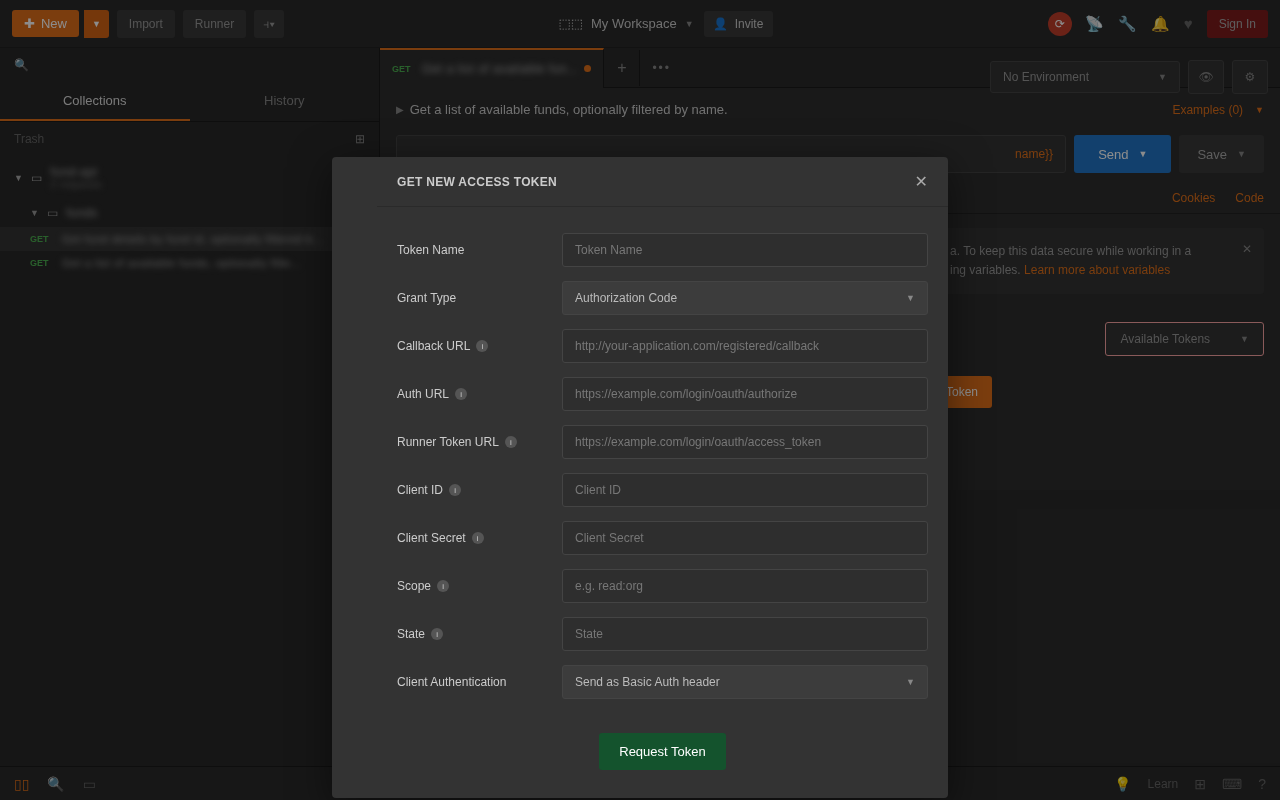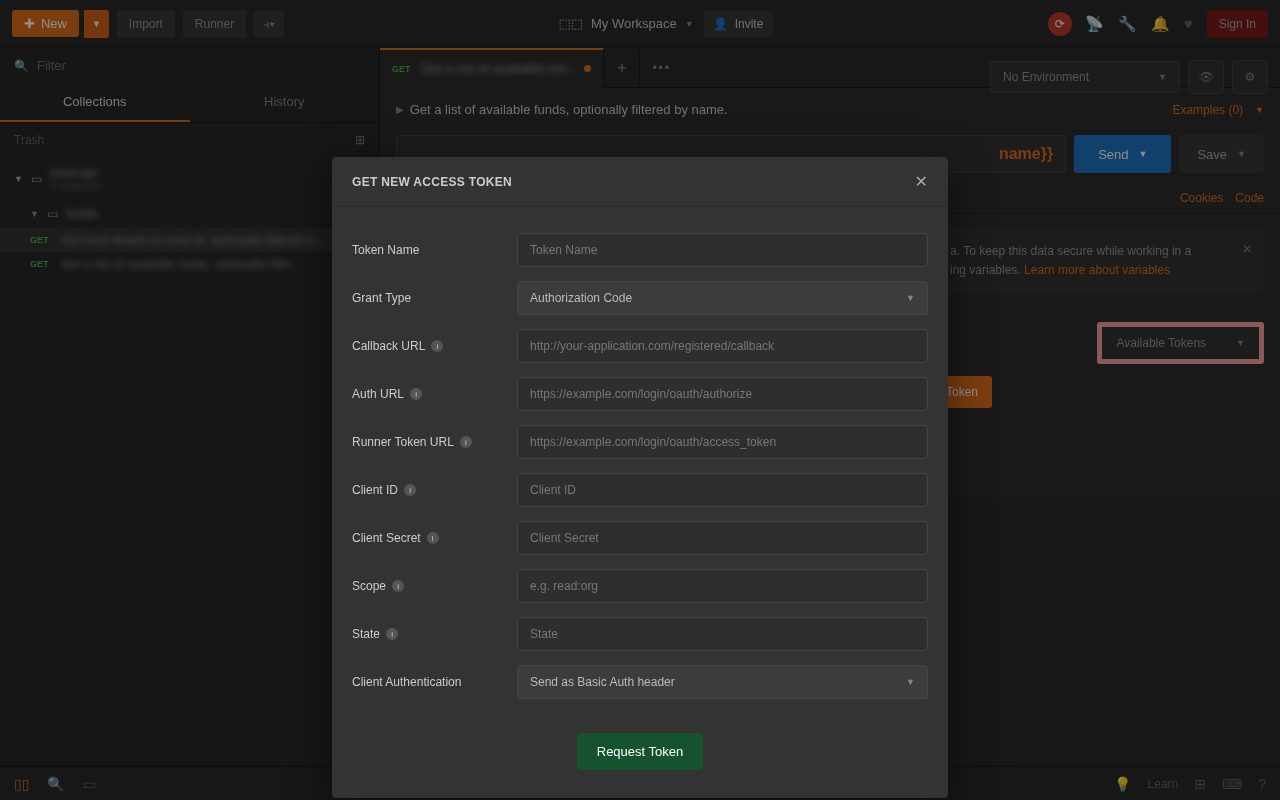--- a/index.html
+++ b/index.html
@@ -46,48 +46,48 @@
 .tab-dots { padding: 0 12px; color: #888; cursor: pointer; letter-spacing: 2px; }
 .env-row { position: absolute; top: 60px; right: 12px; display: flex; gap: 8px; align-items: center; }
 .env-select { width: 190px; background: #333; border: 1px solid #444; color: #999; padding: 8px 12px; border-radius: 3px; font-size: 12px; display: flex; justify-content: space-between; align-items: center; cursor: pointer; }
 .env-btn { width: 36px; height: 34px; background: #333; border: 1px solid #444; border-radius: 3px; display: flex; align-items: center; justify-content: center; color: #888; cursor: pointer; }
 
 .req-header-row { padding: 14px 16px 8px; display: flex; justify-content: space-between; align-items: center; }
 .req-title { color: #ccc; font-size: 13px; display: flex; align-items: center; gap: 6px; }
 .examples-link { color: #e1701a; font-size: 12px; cursor: pointer; display: flex; align-items: center; gap: 12px; }
 
 .url-row { padding: 10px 16px; display: flex; gap: 8px; }
-.url-box { flex: 1; background: #333; border: 1px solid #444; border-radius: 3px; height: 38px; display: flex; align-items: center; padding: 0 12px; color: #e1701a; font-size: 16px; overflow: hidden; white-space: nowrap; font-weight: bold; }
+.url-box { flex: 1; background: #333; border: 1px solid #444; border-radius: 3px; height: 38px; display: flex; align-items: center; padding: 0 12px; color: #e1701a; font-size: 12px; overflow: hidden; white-space: nowrap; }
 .send-btn { background: #2176c7; color: #fff; padding: 0 24px; height: 38px; border-radius: 3px; display: flex; align-items: center; font-size: 13px; font-weight: 500; cursor: pointer; gap: 10px; }
 .save-btn { background: #3a3a3a; color: #aaa; padding: 0 18px; height: 38px; border-radius: 3px; display: flex; align-items: center; font-size: 13px; cursor: pointer; gap: 10px; }
 
 .subtabs-row { padding: 8px 16px; display: flex; gap: 20px; border-bottom: 1px solid #222; }
-.links-right { margin-left: auto; display: flex; gap: 12px; }
+.links-right { margin-left: auto; display: flex; gap: 20px; }
 .link-orange { color: #e1701a; font-size: 12px; cursor: pointer; }
 
 .info-banner { margin: 14px 16px; background: #333; border-radius: 3px; padding: 14px; color: #999; font-size: 12px; line-height: 1.6; position: relative; }
 .info-banner .close-x { position: absolute; right: 12px; top: 12px; color: #888; cursor: pointer; }
 
 .token-row { margin: 14px 16px; display: flex; justify-content: flex-end; }
-.avail-tokens { background: #333; border: 5px solid #fca5a5; padding: 9px 14px; border-radius: 3px; color: #999; font-size: 12px; display: flex; align-items: center; gap: 30px; cursor: pointer; }
+.avail-tokens { background: #333; border: 1px solid #fca5a5; padding: 9px 14px; border-radius: 3px; color: #999; font-size: 12px; display: flex; align-items: center; gap: 30px; cursor: pointer; }
 
 .get-token-btn { margin: 8px 16px; background: #e1701a; color: #fff; padding: 9px 14px; border-radius: 3px; font-size: 12px; display: inline-block; cursor: pointer; position: absolute; right: 272px; top: 368px; }
 
 .response-area { flex: 1; background: #2b2b2b; display: flex; align-items: center; justify-content: center; color: #666; font-size: 16px; margin-top: 120px; }
 .blue-strip { position: absolute; bottom: 54px; right: 350px; width: 60px; height: 24px; background: #2176c7; }
 
 
 .footer { position: absolute; bottom: 0; left: 0; right: 0; height: 34px; background: #2a2a2a; border-top: 1px solid #1a1a1a; display: flex; align-items: center; padding: 0 14px; justify-content: space-between; }
 .footer-left { display: flex; gap: 18px; color: #666; }
 .footer-right { display: flex; gap: 16px; color: #666; align-items: center; }
 .footer-ico { cursor: pointer; font-size: 14px; }
 
 
 .overlay { position: absolute; inset: 0; background: rgba(0,0,0,0.45); display: flex; align-items: flex-start; justify-content: center; padding-top: 157px; z-index: 100; }
-.modal { width: 616px; background: #333; border-radius: 4px; box-shadow: 0 10px 40px rgba(0,0,0,0.5); }
+.modal { width: 616px; background: #333; border-radius: 4px; box-shadow: 0 10px 40px rgba(0,0,0,0.5); padding-left: 45px; }
 .modal-header { padding: 15px 20px; display: flex; justify-content: space-between; align-items: center; border-bottom: 1px solid #2a2a2a; }
 .modal-title { color: #ccc; font-size: 12px; font-weight: 600; letter-spacing: 0.3px; }
 .modal-close { color: #aaa; cursor: pointer; font-size: 16px; }
 .modal-body { padding: 26px 20px 10px; }
 .form-row { display: flex; align-items: center; margin-bottom: 14px; }
 .form-label { width: 165px; color: #ccc; font-size: 12px; display: flex; align-items: center; gap: 6px; }
 .info-circle { width: 12px; height: 12px; border-radius: 50%; background: #555; color: #ccc; font-size: 8px; display: inline-flex; align-items: center; justify-content: center; }
 .form-input { flex: 1; background: #2e2e2e; border: 1px solid #444; color: #ccc; padding: 9px 12px; border-radius: 3px; font-size: 12px; outline: none; }
 .form-input::placeholder { color: #777; }
 .form-select { flex: 1; background: #3c3c3c; border: 1px solid #444; color: #bbb; padding: 9px 12px; border-radius: 3px; font-size: 12px; display: flex; justify-content: space-between; align-items: center; cursor: pointer; }
@@ -129,21 +129,20 @@
     <span class="header-ico">♥</span>
     <div class="signin-btn">Sign In</div>
   </div>
 </div>
 
 <div class="main">
 
   <div class="sidebar">
     <div class="filter-row">
       <span style="color:#666;">🔍</span>
-      <input class="filter-input" placeholder="Filter" style="">
     </div>
     <div class="tabs-row">
       <div class="tab active">Collections</div>
       <div class="tab">History</div>
     </div>
     <div class="trash-row">
       <span>Trash</span>
       <span style="color:#888;">⊞</span>
     </div>
     <div class="collection-item">

